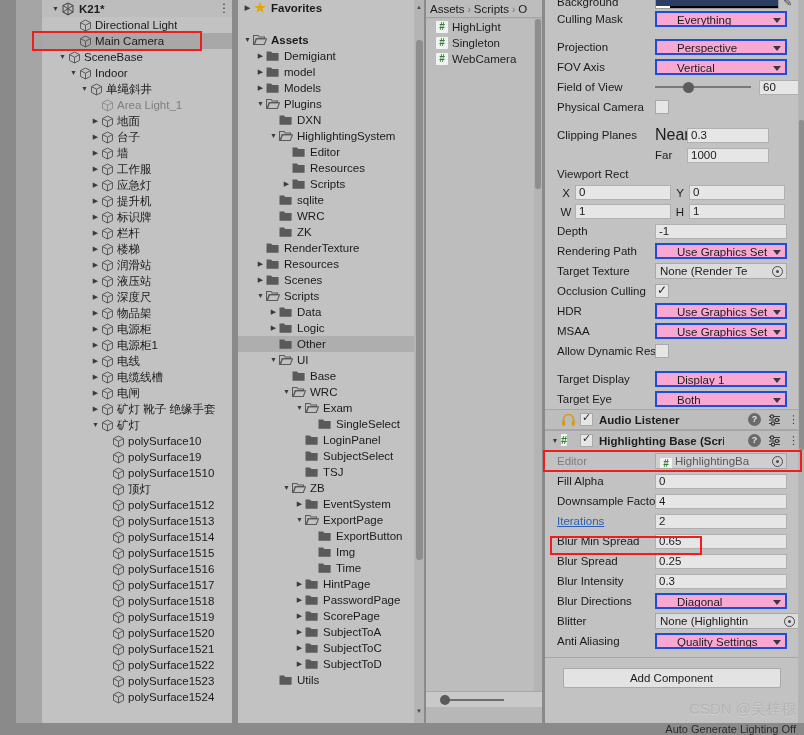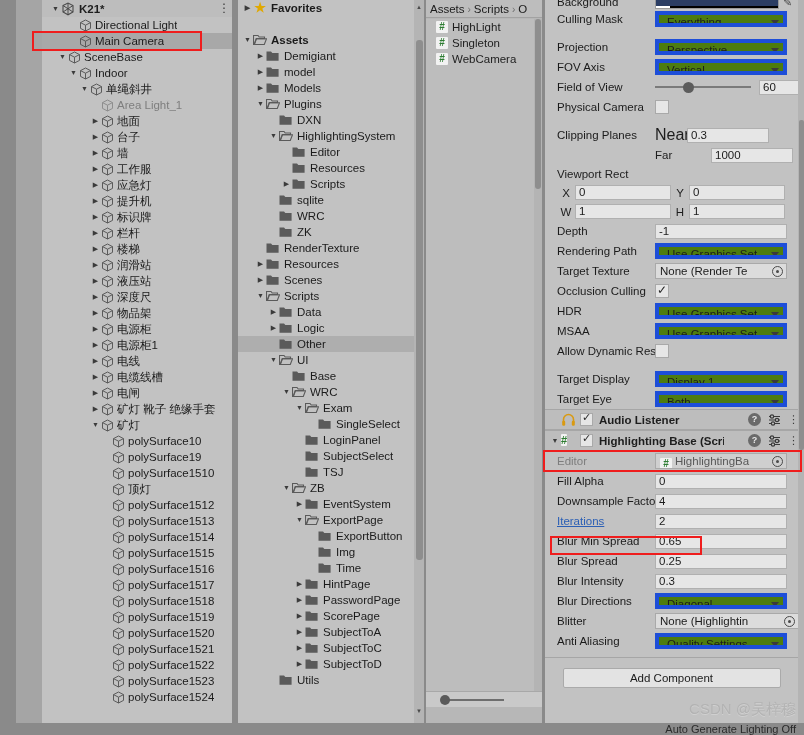--- a/index.html
+++ b/index.html
@@ -100,22 +100,22 @@
   .ilabel.link { color:#2b5fb5; text-decoration: underline; text-underline-offset:1px; }
   .ilabel.dim { color:#7d7d7d; }
   .ctl { flex:1; }
 
   .field {
     height:15px; background:#e6e6e6; border:1px solid #b0b0b0;
     font-size:11.5px; line-height:13px; padding-left:3px; color:#1b1b1b;
     white-space:nowrap; overflow:hidden;
   }
   .dropdown {
-    height:16px; background:#4d7c0f; border:4px solid #1d4ed8;
-    font-size:11.5px; line-height:14px; padding-left:8px; color:#1b1b1b;
+    height:16px; background:#f9a8d4; border:2px solid #1d4ed8;
+    font-size:11.5px; line-height:14px; padding-left:20px; color:#1b1b1b;
     position:relative; white-space:nowrap; overflow:hidden;
   }
   .dropdown .caret {
     position:absolute; right:4px; top:5px; width:0;height:0;
     border-left:4px solid transparent; border-right:4px solid transparent;
     border-top:5px solid #3a3a3a;
   }
   .objfield {
     height:16px; background:#dcdcdc; border:1px solid #a9a9a9;
     font-size:11.5px; line-height:14px; padding-left:4px; color:#1b1b1b;
@@ -1130,21 +1130,21 @@
 
       <div class="irow">
         <div class="ilabel">Clipping Planes</div>
         <div class="ctl" style="display:flex;align-items:center;">
           <span style="width:32px;font-size:16px;">Near</span>
           <div class="field" style="width:82px;">0.3</div>
         </div>
       </div>
       <div class="irow">
         <div class="ilabel"></div>
-        <div class="ctl" style="display:flex;align-items:center;gap:24px;">
+        <div class="ctl" style="display:flex;align-items:center;">
           <span style="width:32px;font-size:11.5px;">Far</span>
           <div class="field" style="width:82px;">1000</div>
         </div>
       </div>
 
       <div class="section-title">Viewport Rect</div>
       <div class="irow" style="height:19px">
         <div style="width:18px;text-align:center;font-size:11.5px;">X</div>
         <div class="field" style="width:96px;">0</div>
         <div style="width:18px;text-align:center;font-size:11.5px;">Y</div>

